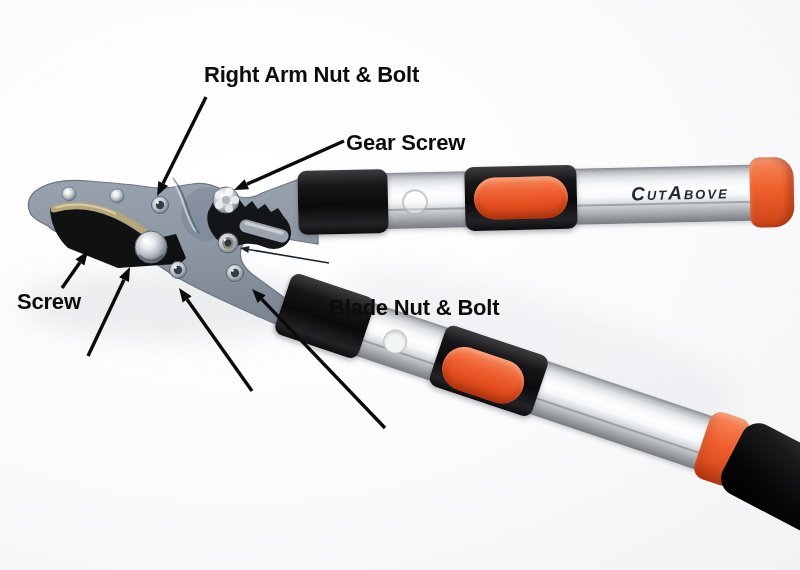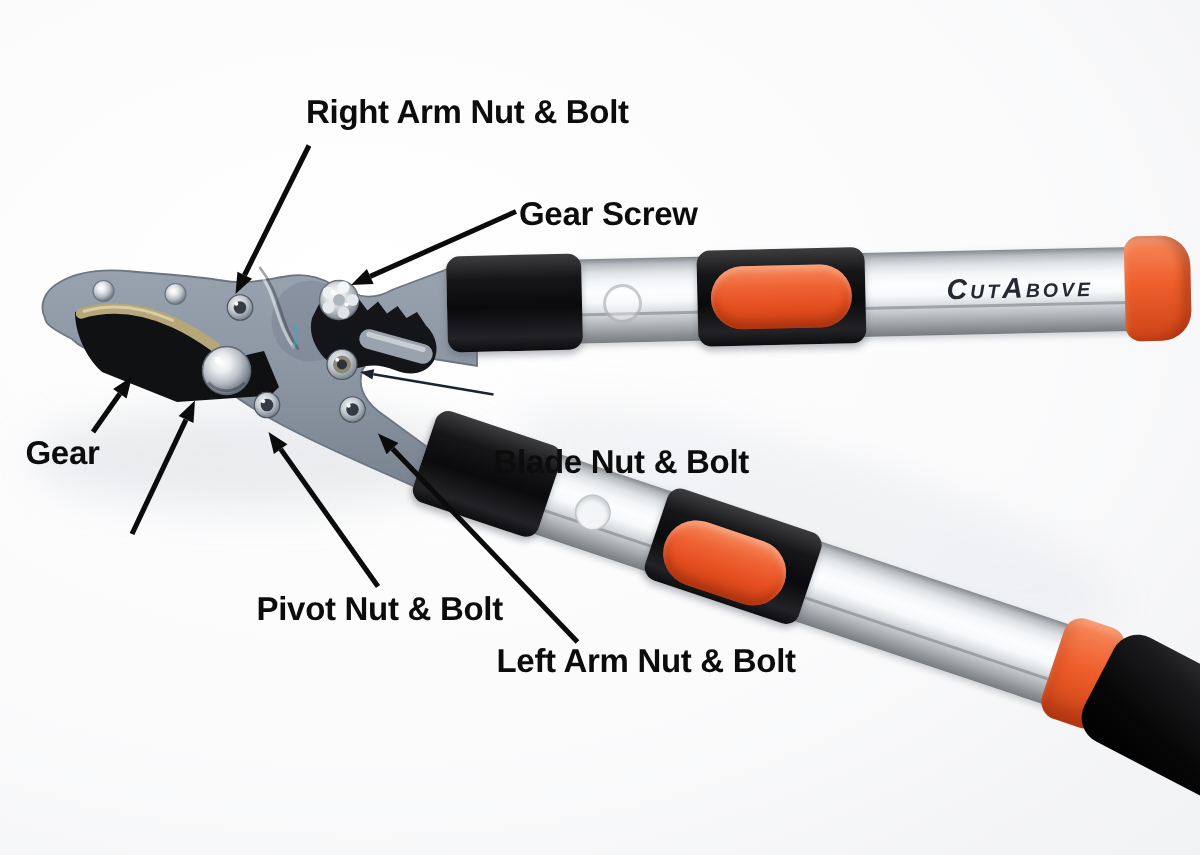--- a/index.html
+++ b/index.html
@@ -237,17 +237,15 @@
       <g>
         <line x1="329" y1="263" x2="248.9" y2="249.5"></line>
         <polygon points="240,248 249.5,246.1 248.3,253" stroke="none"></polygon>
       </g>
     </g>
   </svg>
 
   <div class="part-label" id="lbl-gear">Gear Screw</div>
   <div class="part-label" id="lbl-right-arm">Right Arm Nut &amp; Bolt</div>
   <div class="part-label" id="lbl-blade-nut">Blade Nut &amp; Bolt</div>
-  <div class="part-label" id="lbl-blade">Gear</div>
-  <div class="part-label" id="lbl-pivot">Pivot Nut &amp; Bolt</div>
-  <div class="part-label" id="lbl-left-arm">Left Arm Nut &amp; Bolt</div>
+  <div class="part-label" id="lbl-blade">Screw</div>
 
 </div>
 
 </body></html>

